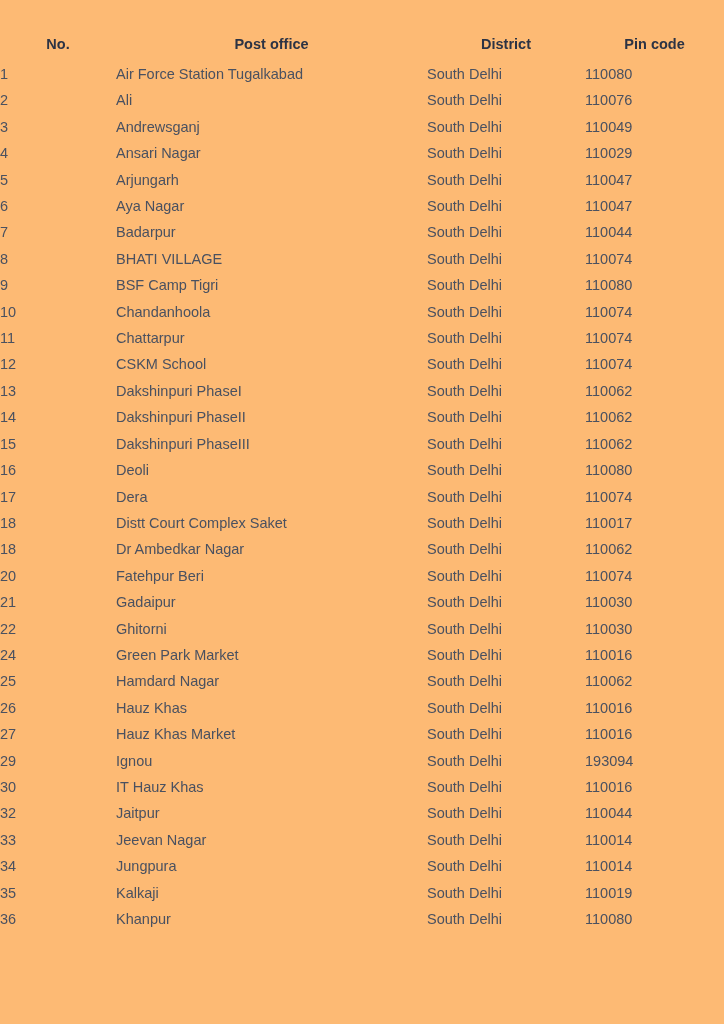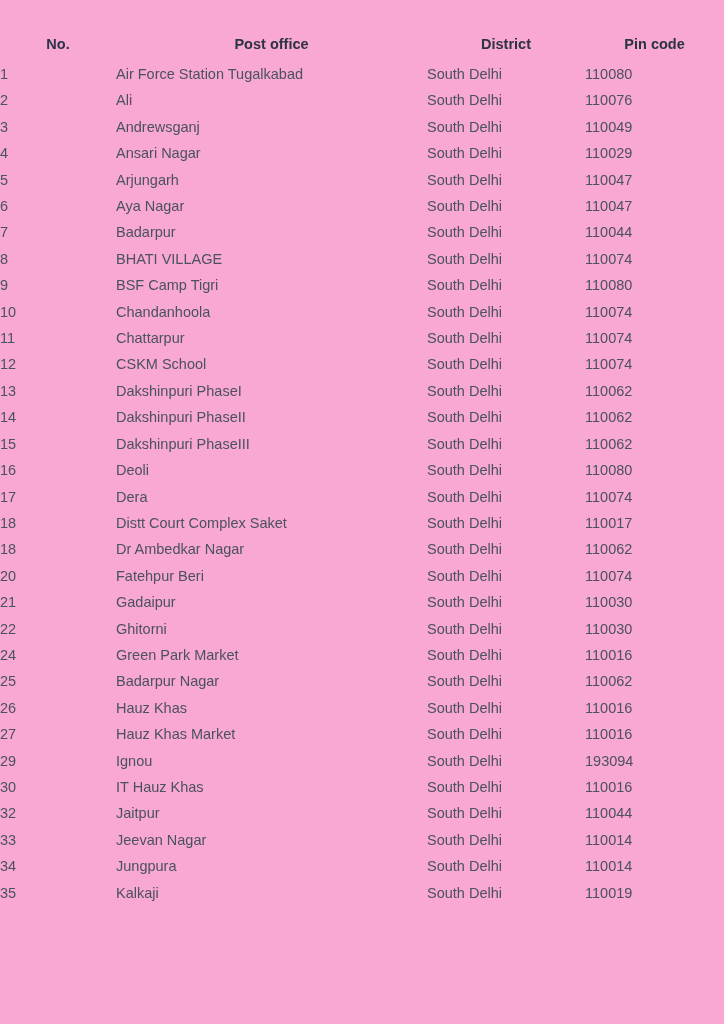--- a/index.html
+++ b/index.html
@@ -13,21 +13,21 @@
     height: 1024px;
     overflow: hidden;
     font-family: "Liberation Sans", "DejaVu Sans", sans-serif;
     -webkit-font-smoothing: antialiased;
   }
 
   .page {
     position: relative;
     width: 724px;
     height: 1024px;
-    background: #f9a8d4;
+    background: #fdba74;
     box-sizing: border-box;
   }
 
   table.po-table {
     position: absolute;
     top: 30px;
     left: 0;
     width: 724px;
     border-collapse: collapse;
     border-spacing: 0;
@@ -240,21 +240,21 @@
           <td class="d-pin">110030</td>
         </tr>
         <tr>
           <td class="d-no" colspan="2">24</td>
           <td class="d-office">Green Park Market</td>
           <td class="d-district">South Delhi</td>
           <td class="d-pin">110016</td>
         </tr>
         <tr>
           <td class="d-no" colspan="2">25</td>
-          <td class="d-office">Badarpur Nagar</td>
+          <td class="d-office">Hamdard Nagar</td>
           <td class="d-district">South Delhi</td>
           <td class="d-pin">110062</td>
         </tr>
         <tr>
           <td class="d-no" colspan="2">26</td>
           <td class="d-office">Hauz Khas</td>
           <td class="d-district">South Delhi</td>
           <td class="d-pin">110016</td>
         </tr>
         <tr>
@@ -292,16 +292,22 @@
           <td class="d-office">Jungpura</td>
           <td class="d-district">South Delhi</td>
           <td class="d-pin">110014</td>
         </tr>
         <tr>
           <td class="d-no" colspan="2">35</td>
           <td class="d-office">Kalkaji</td>
           <td class="d-district">South Delhi</td>
           <td class="d-pin">110019</td>
         </tr>
+        <tr>
+          <td class="d-no" colspan="2">36</td>
+          <td class="d-office">Khanpur</td>
+          <td class="d-district">South Delhi</td>
+          <td class="d-pin">110080</td>
+        </tr>
       </tbody>
   </table>
 
 </div>
 
 </body></html>

